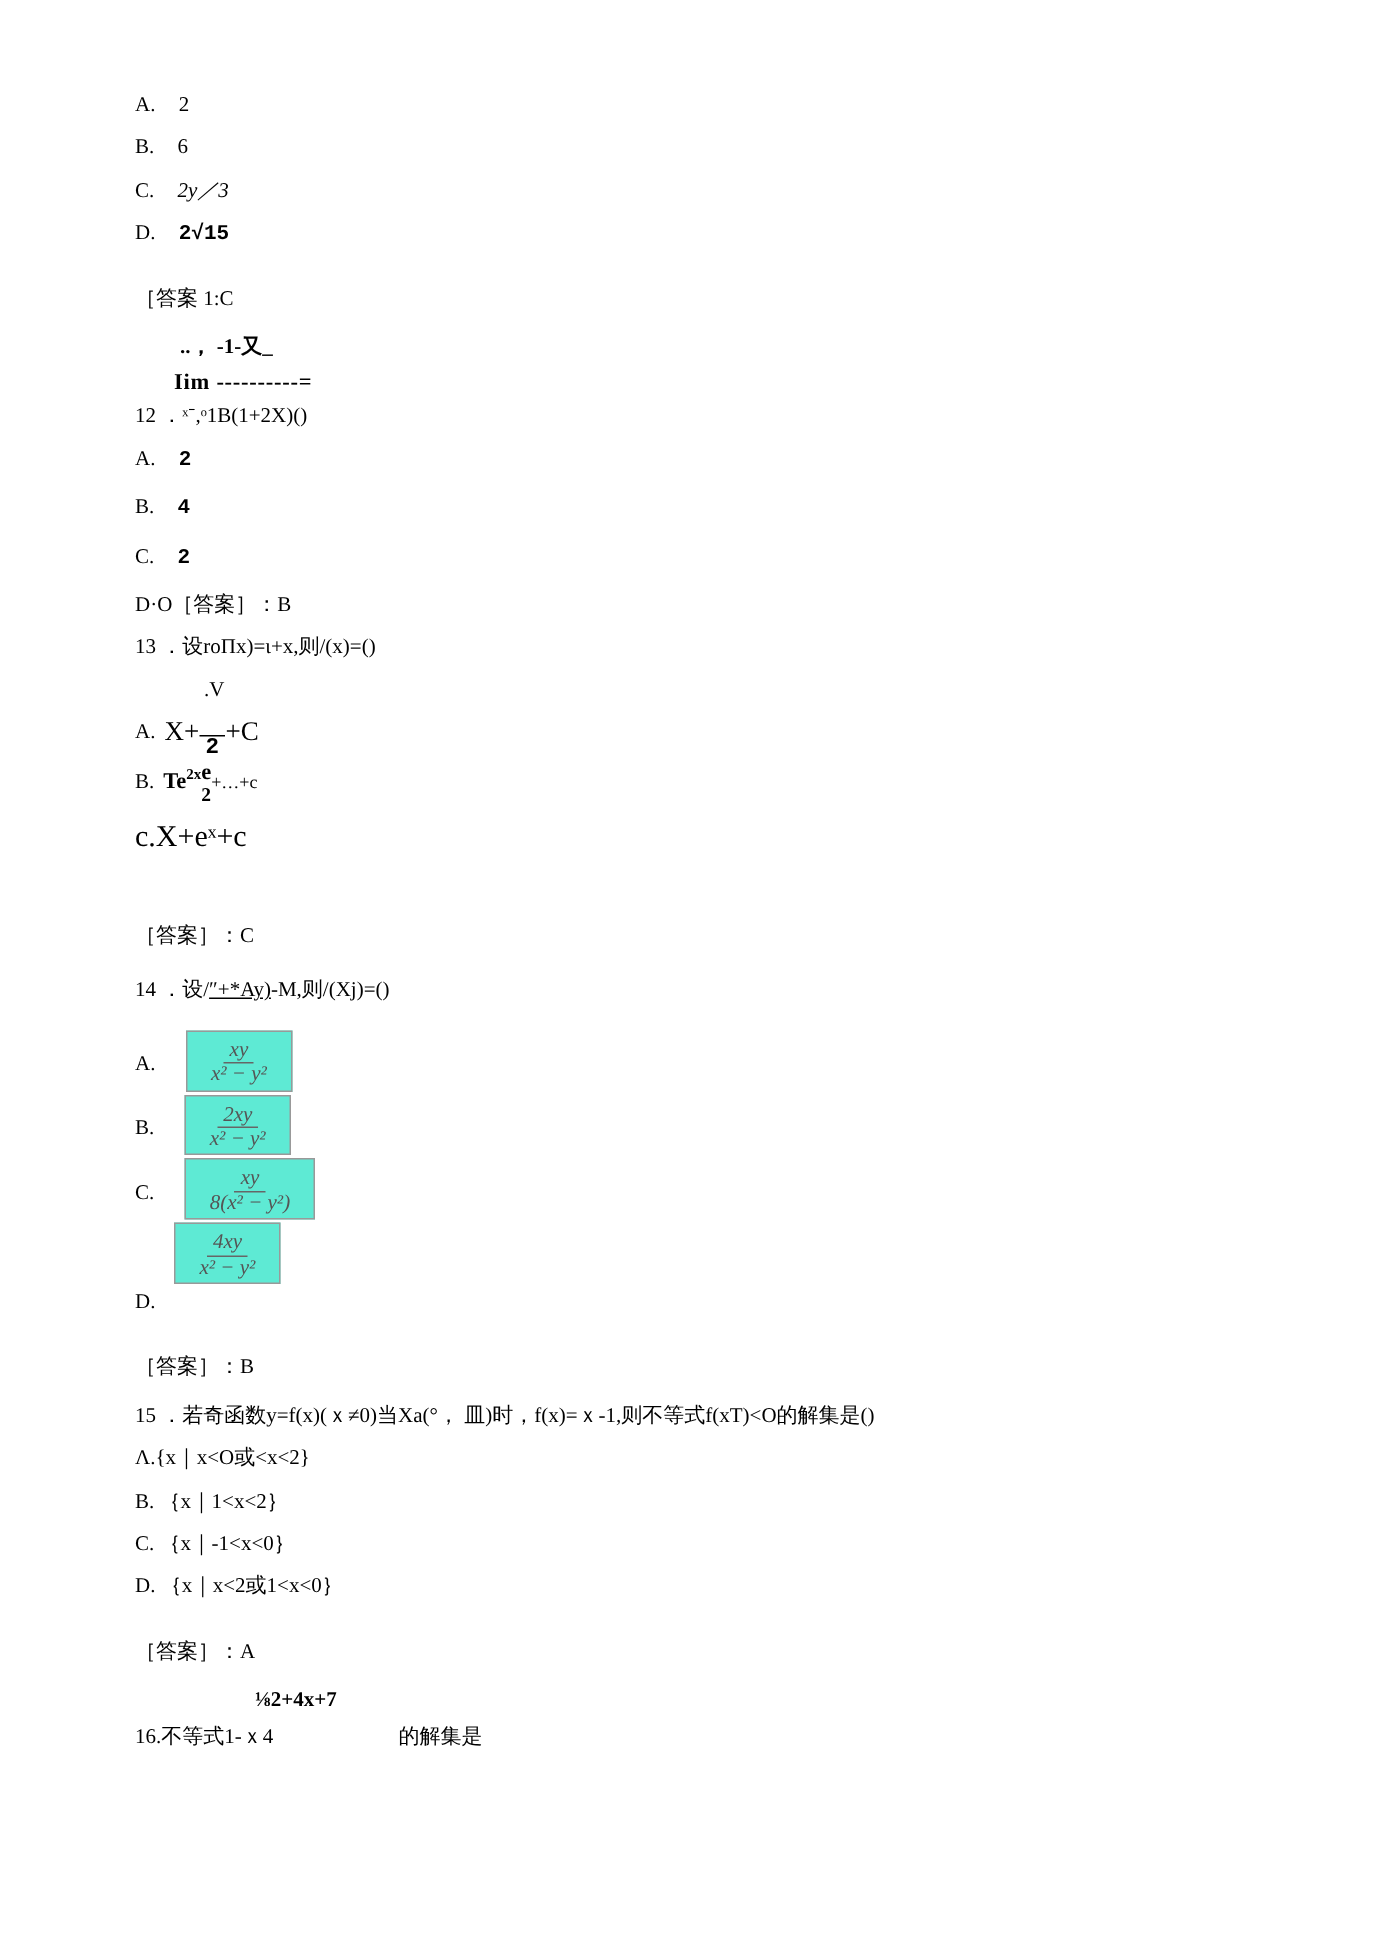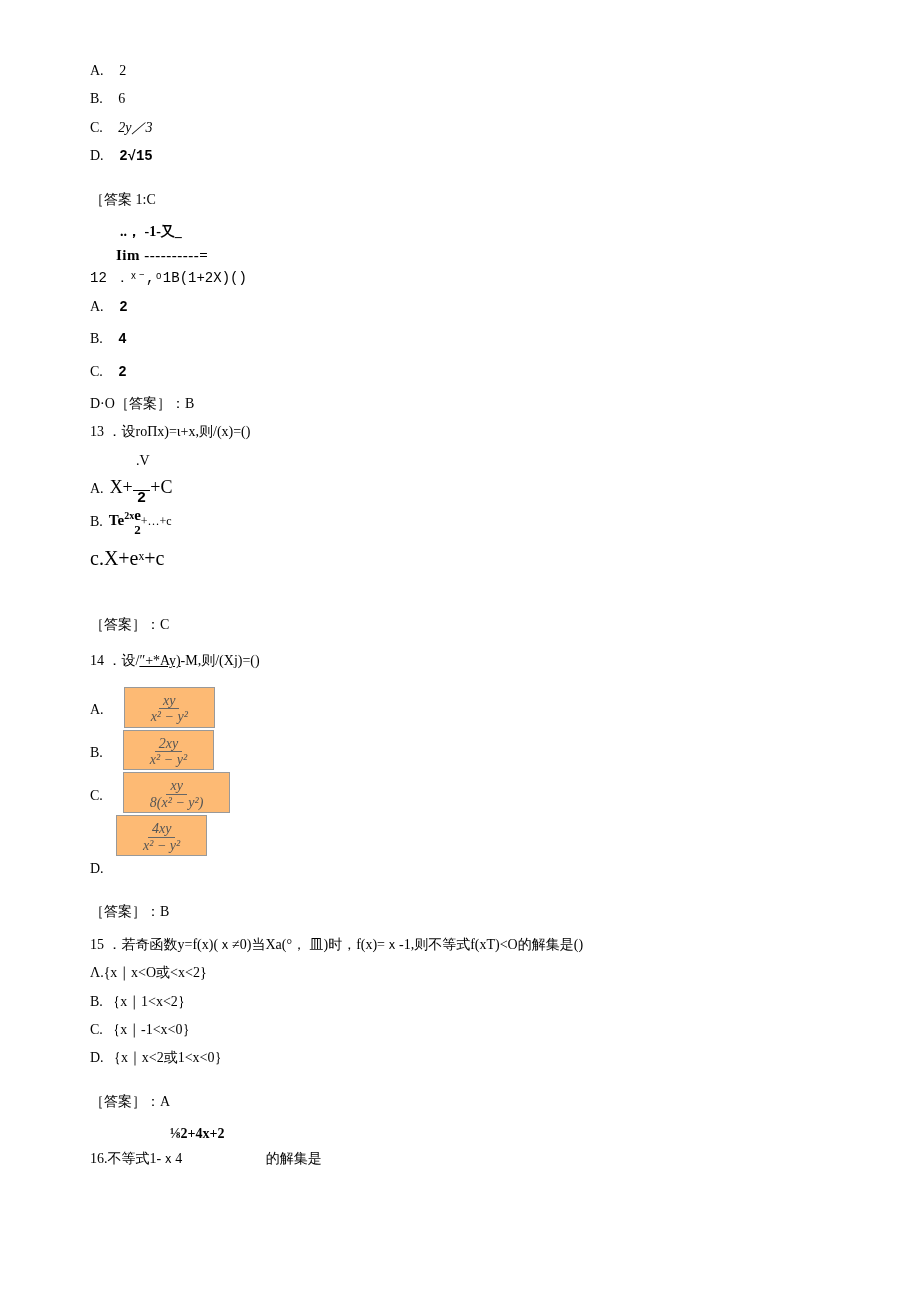--- a/index.html
+++ b/index.html
@@ -16,41 +16,41 @@
     .option { margin-bottom: 6px; }
     .label { font-family: "Times New Roman", serif; margin-right: 12px; }
     .bold { font-weight: bold; font-family: Liberation Mono, monospace; }
     .italic { font-style: italic; }
     .serif { font-family: "Times New Roman", serif; }
     .answer { margin-bottom: 10px; margin-top: 21px; }
     .q12-wrap { margin-top: 8px; margin-bottom: 6px; }
     .q12-top { margin-left: 30px; font-family: "Times New Roman", serif; }
     .q12-top .p1 { font-weight: bold; font-size: 14px; }
     .q12-top .p2 { font-weight: bold; font-size: 15px; margin-left: -4px; letter-spacing: 0.5px; }
-    .q12-line { font-family: Liberation Mono, monospace; }
+    .q12-line { font-family: Liberation Serif, serif; }
     .q13-opts { font-family: "Times New Roman", serif; margin-top: 4px; margin-bottom: 4px; }
     .q13-a { display: flex; align-items: center; }
     .q13-a .lab { margin-right: 6px; font-size: 14px; }
     .q13-a .expr { font-size: 18px; font-weight: normal; }
     .frac { display: inline-flex; flex-direction: column; align-items: center; vertical-align: middle; }
     .frac > span { display: block; line-height: 1; padding: 0 2px; }
     .frac .num { border-bottom: 1.5px solid #000; }
     .q13-b { display: flex; align-items: center; margin-top: 2px; }
     .q13-b .lab { margin-right: 6px; font-size: 14px; }
     .q13-b .expr { font-size: 15px; font-weight: bold; }
     .q13-b sup { font-size: 10px; font-weight: bold; text-align: right; }
     .q13-b .under2 { display: inline-flex; flex-direction: column; align-items: center; vertical-align: middle; }
     .q13-b .under2 .top { line-height: 1; }
     .q13-b .under2 .bot { font-size: 13px; line-height: 1; }
     .q13-c { font-size: 20px; font-family: "Times New Roman", serif; margin-top: 6px; }
     .q14-frac-box {
       border: 1px solid #999;
       display: inline-block;
-      padding: 2px 22px;
-      background: #fdba74;
+      padding: 2px 12px;
+      background: #5eead4;
       vertical-align: middle;
       margin-left: 4px;
     }
     .mfrac {
       display: inline-flex;
       flex-direction: column;
       align-items: center;
       font-style: italic;
       font-family: "Times New Roman", serif;
       color: #555;
@@ -181,18 +181,18 @@
 <div class="answer">［答案］：B</div>
 
 <div class="line">15 ．若奇函数y=f(x)(ｘ≠0)当Xa(°， 皿)时，f(x)=ｘ-1,则不等式f(xT)&lt;O的解集是()</div>
 <div class="line">Λ.{x｜x&lt;O或&lt;x&lt;2}</div>
 <div class="line">B. ｛x｜1&lt;x&lt;2｝</div>
 <div class="line">C. ｛x｜-1&lt;x&lt;0｝</div>
 <div class="line">D. ｛x｜x&lt;2或1&lt;x&lt;0｝</div>
 <div class="answer">［答案］：A</div>
 
 <div class="q16">
-  <div class="q16-super">⅛2+4x+2</div>
+  <div class="q16-super">⅛2+4x+7</div>
   <div class="q16-main">
     <span style="margin-right:80px;">16.不等式1-ｘ4</span>
     <span>的解集是</span>
   </div>
 </div>
 
 </body></html>

